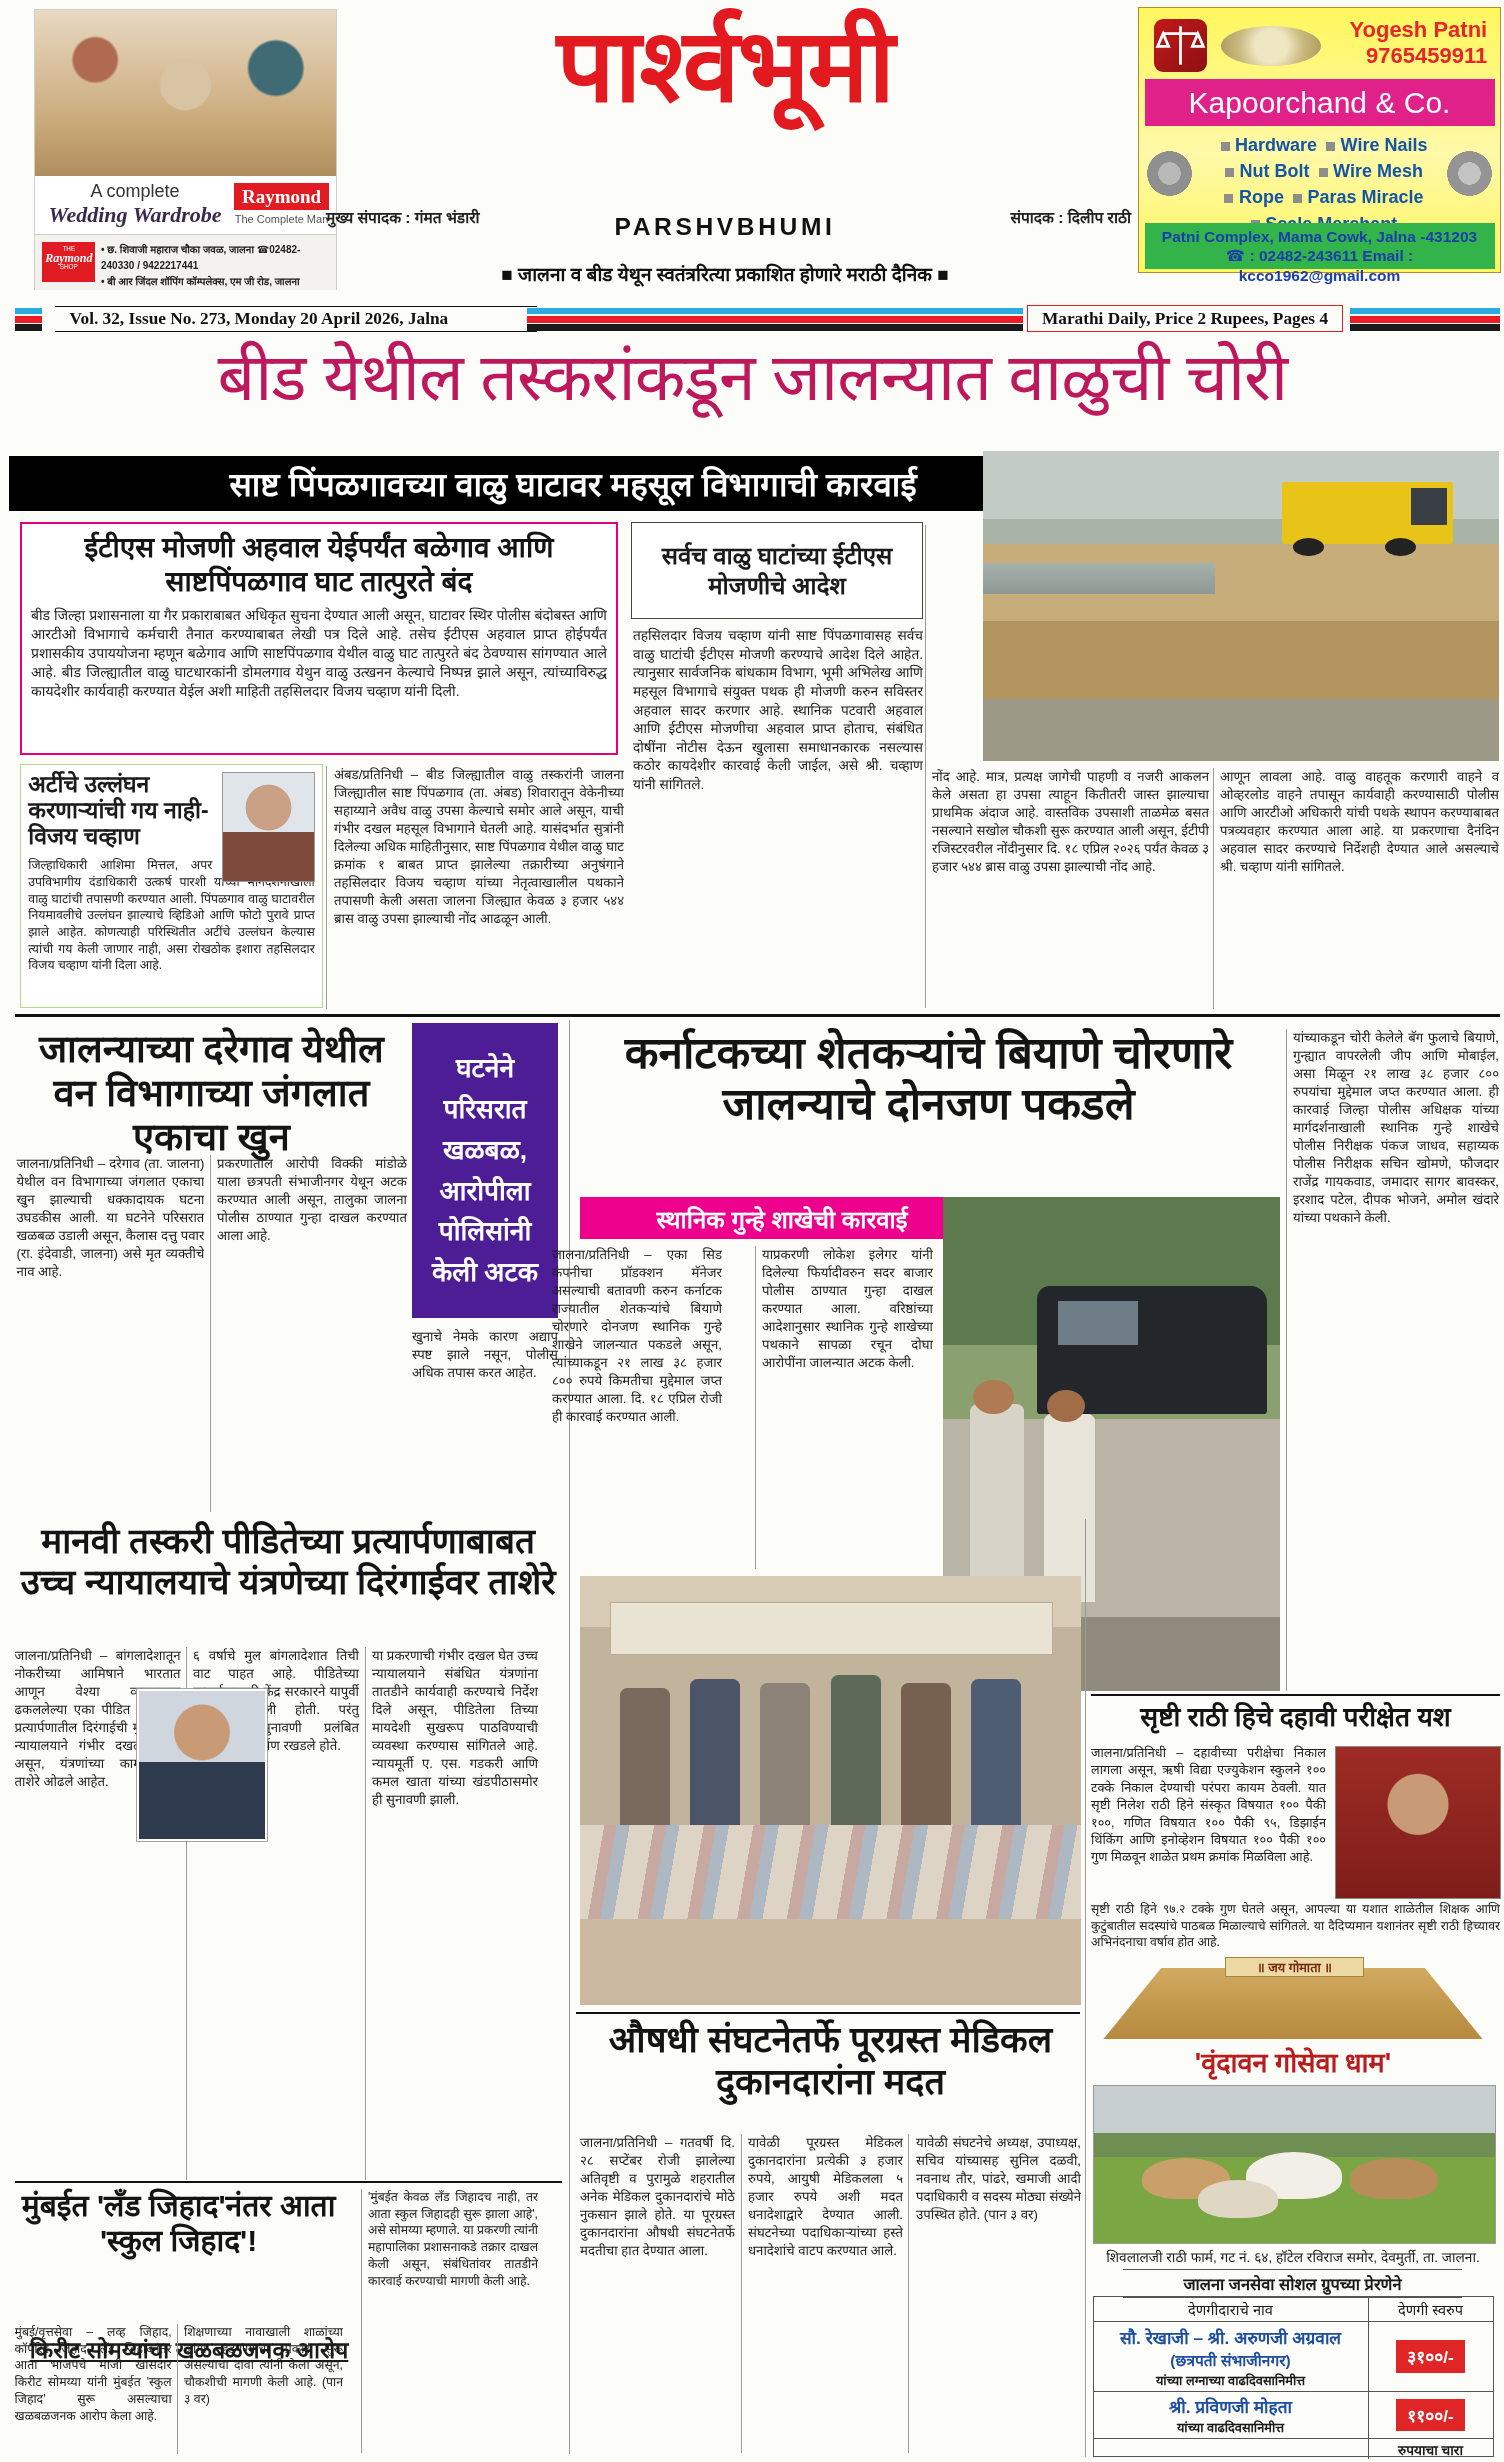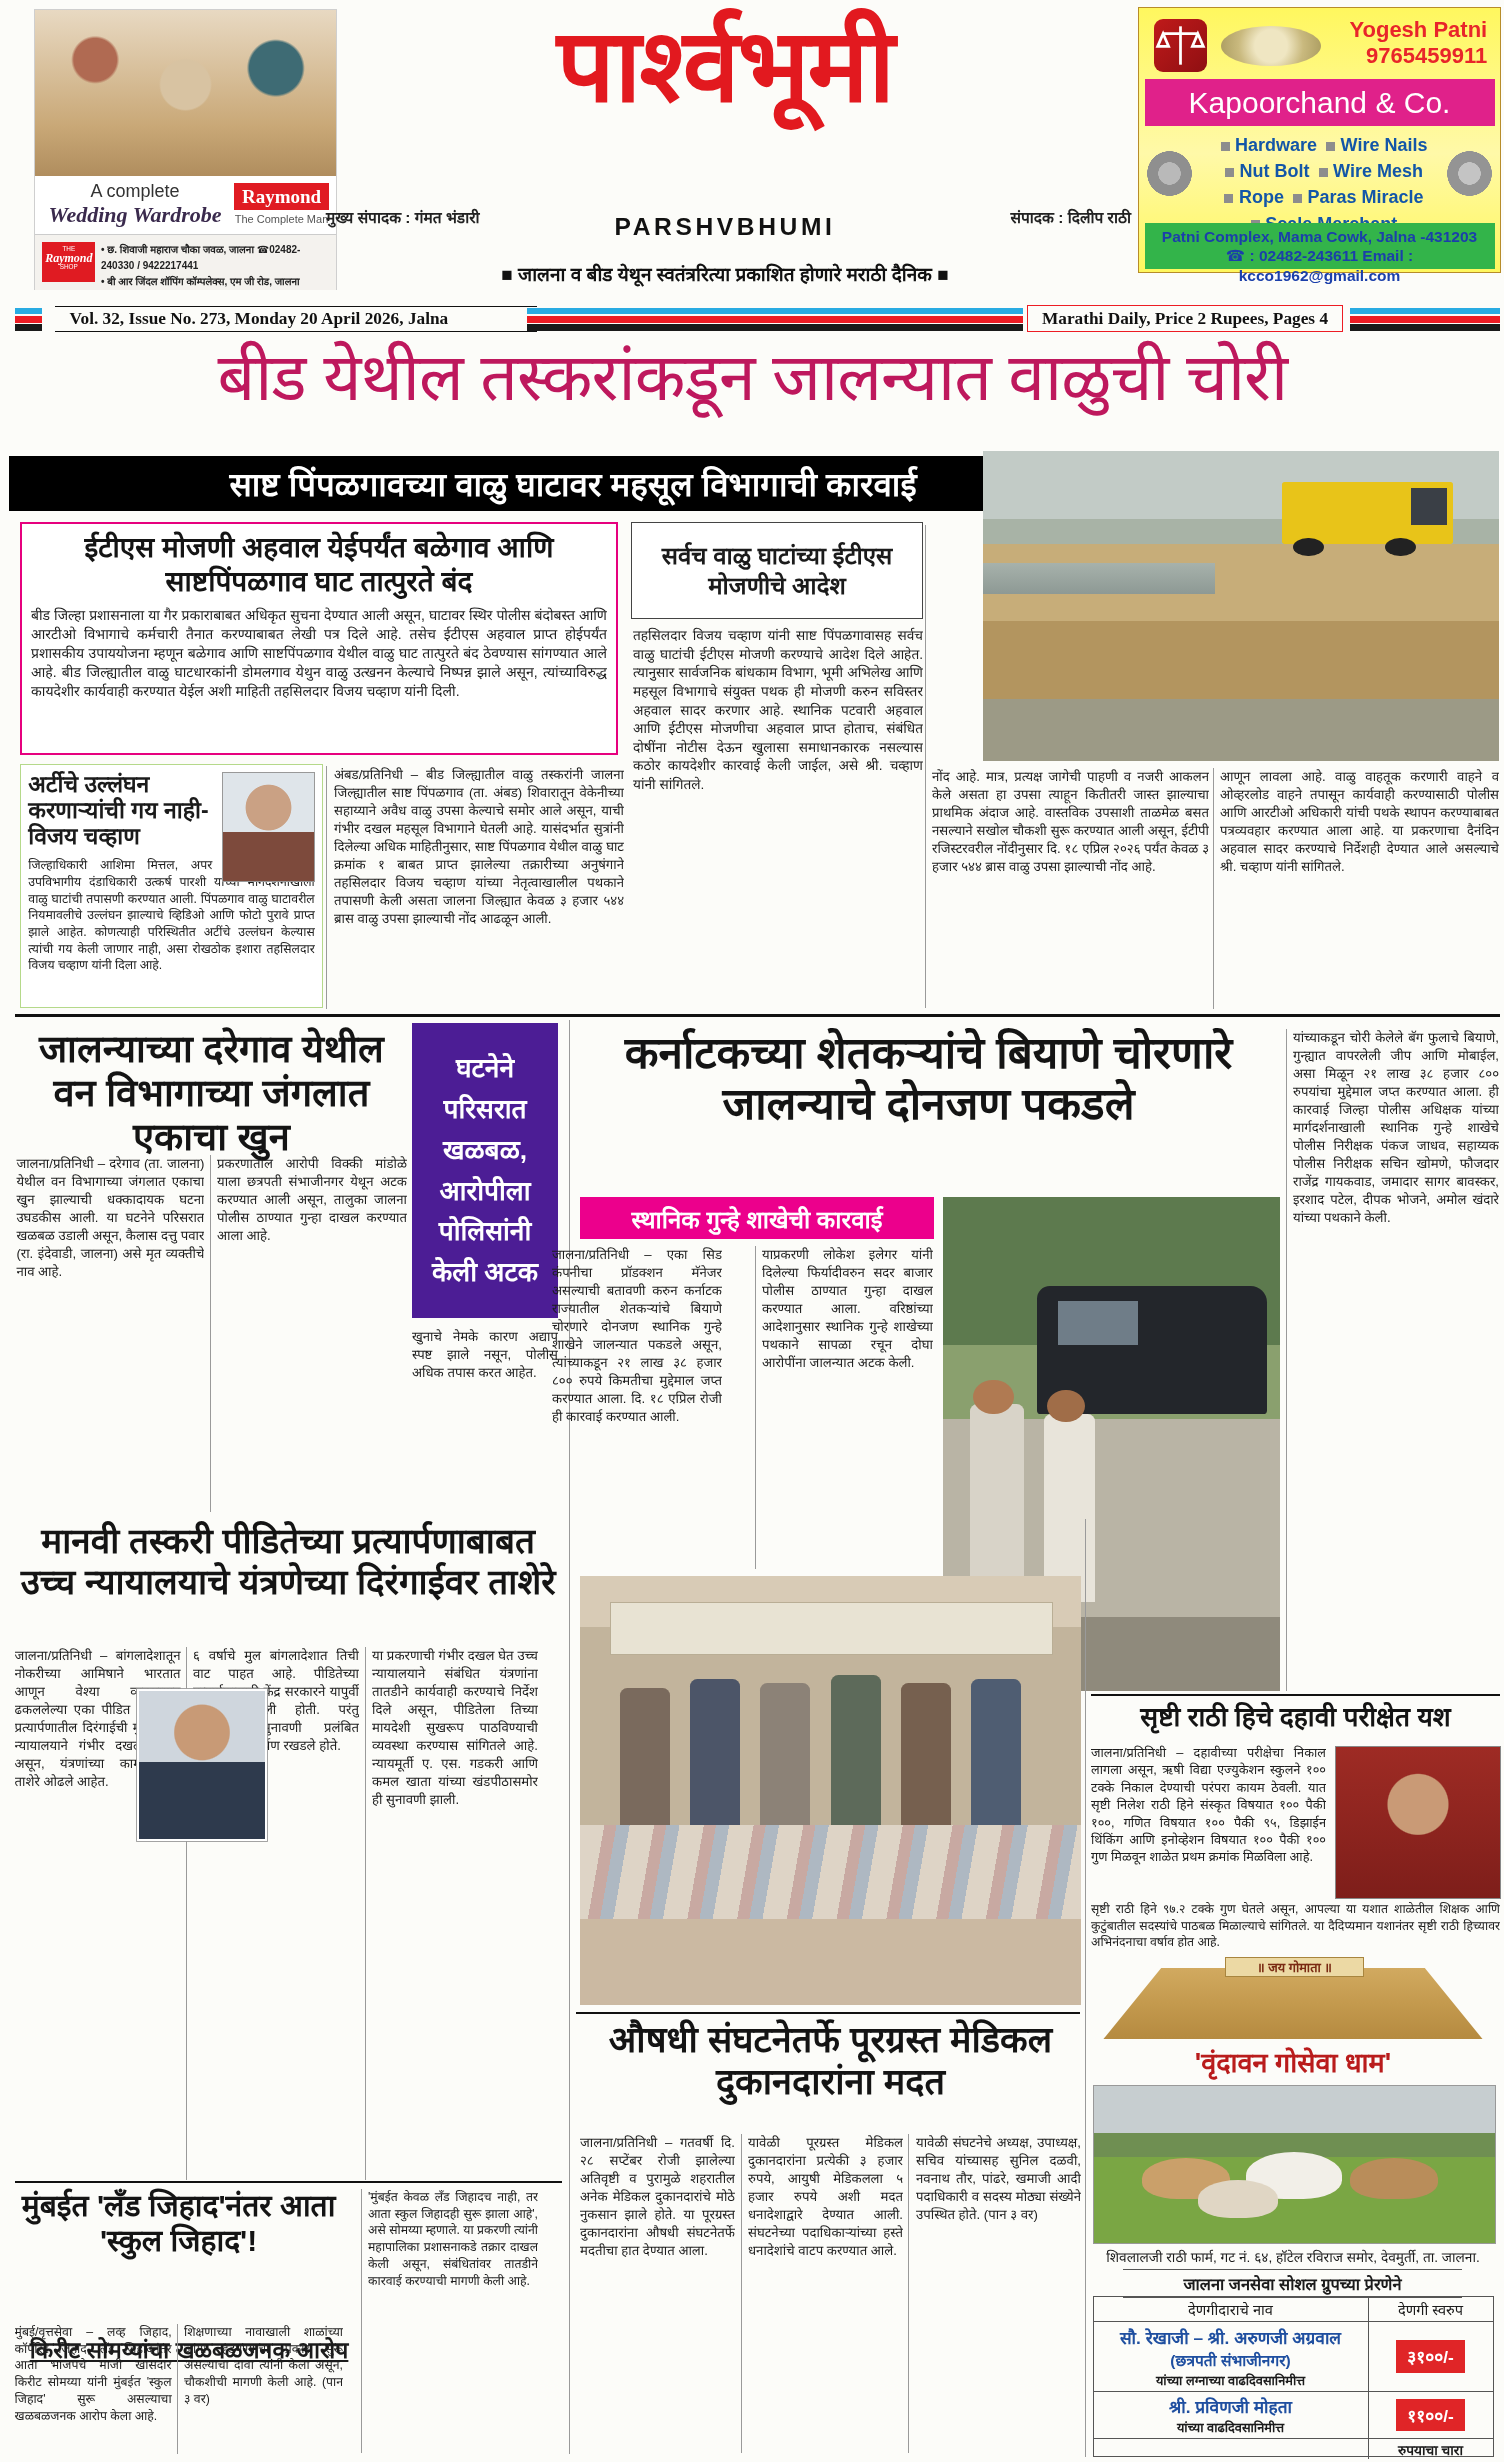--- a/index.html
+++ b/index.html
@@ -163,21 +163,21 @@
 <div class="abs hl-sec" style="left:16.4px;top:1027px;width:390px;font-size:38px;">जालन्याच्या दरेगाव येथील वन विभागाच्या जंगलात एकाचा खुन</div>
 <div class="abs callout flexc" style="left:412px;top:1023px;width:146px;height:295px;padding:0 7.3px;box-sizing:border-box;">घटनेने परिसरात खळबळ, आरोपीला पोलिसांनी केली अटक</div>
 <div class="abs body-txt" style="left:16.4px;top:1155px;width:188px;height:357px;">जालना/प्रतिनिधी – दरेगाव (ता. जालना) येथील वन विभागाच्या जंगलात एकाचा खुन झाल्याची धक्कादायक घटना उघडकीस आली. या घटनेने परिसरात खळबळ उडाली असून, कैलास दत्तु पवार (रा. इंदेवाडी, जालना) असे मृत व्यक्तीचे नाव आहे.</div>
 <div class="abs rule-v" style="left:210px;top:1155px;height:357px;"></div>
 <div class="abs body-txt" style="left:217px;top:1155px;width:190px;height:357px;">प्रकरणातील आरोपी विक्की मांडोळे याला छत्रपती संभाजीनगर येथून अटक करण्यात आली असून, तालुका जालना पोलीस ठाण्यात गुन्हा दाखल करण्यात आला आहे.</div>
 <div class="abs body-txt" style="left:412px;top:1328px;width:146px;height:184px;">खुनाचे नेमके कारण अद्याप स्पष्ट झाले नसून, पोलीस अधिक तपास करत आहेत.</div>
 
 <div class="abs rule-v" style="left:569px;top:1020px;height:1434px;"></div>
 
 <div class="abs hl-sec" style="left:580px;top:1027px;width:697px;font-size:44px;">कर्नाटकच्या शेतकऱ्यांचे बियाणे चोरणारे जालन्याचे दोनजण पकडले</div>
-<div class="abs strap-pink flexc" style="left:580px;top:1197px;width:354px;height:42px;">स्थानिक गुन्हे शाखेची कारवाई</div>
+<div class="abs strap-pink flexc" style="left:580px;top:1197px;width:354px;height:42px;padding-left:25px;">स्थानिक गुन्हे शाखेची कारवाई</div>
 <div class="abs body-txt" style="left:552px;top:1246px;width:170px;height:323px;">जालना/प्रतिनिधी – एका सिड कंपनीचा प्रॉडक्शन मॅनेजर असल्याची बतावणी करुन कर्नाटक राज्यातील शेतकऱ्यांचे बियाणे चोरणारे दोनजण स्थानिक गुन्हे शाखेने जालन्यात पकडले असून, त्यांच्याकडून २१ लाख ३८ हजार ८०० रुपये किमतीचा मुद्देमाल जप्त करण्यात आला. दि. १८ एप्रिल रोजी ही कारवाई करण्यात आली.</div>
 <div class="abs rule-v" style="left:755px;top:1246px;height:323px;"></div>
 <div class="abs body-txt" style="left:762px;top:1246px;width:171px;height:323px;">याप्रकरणी लोकेश इलेगर यांनी दिलेल्या फिर्यादीवरुन सदर बाजार पोलीस ठाण्यात गुन्हा दाखल करण्यात आला. वरिष्ठांच्या आदेशानुसार स्थानिक गुन्हे शाखेच्या पथकाने सापळा रचून दोघा आरोपींना जालन्यात अटक केली.</div>
 
 <div class="abs photo" style="left:943px;top:1197px;width:337px;height:494px;background:linear-gradient(#5d7a4e 0 30%,#8aa06e 30% 45%,#b9b4a5 45% 85%,#8f8a7c 85%);">
   <div class="abs" style="left:28%;top:18%;width:68%;height:26%;background:#23262b;border-radius:12.8px 16.4px 3.6px 3.6px;"></div>
   <div class="abs" style="left:34%;top:21%;width:24%;height:9%;background:#6f7d88;"></div>
   <div class="abs" style="left:8%;top:42%;width:16%;height:40%;background:#d8d3c8;border-radius:7.3px 7.3px 0 0;"></div>
   <div class="abs" style="left:30%;top:44%;width:15%;height:38%;background:#e8e4da;border-radius:7.3px 7.3px 0 0;"></div>
   <div class="abs" style="left:9%;top:37%;width:12%;height:7%;background:#b07a52;border-radius:50%;"></div>

